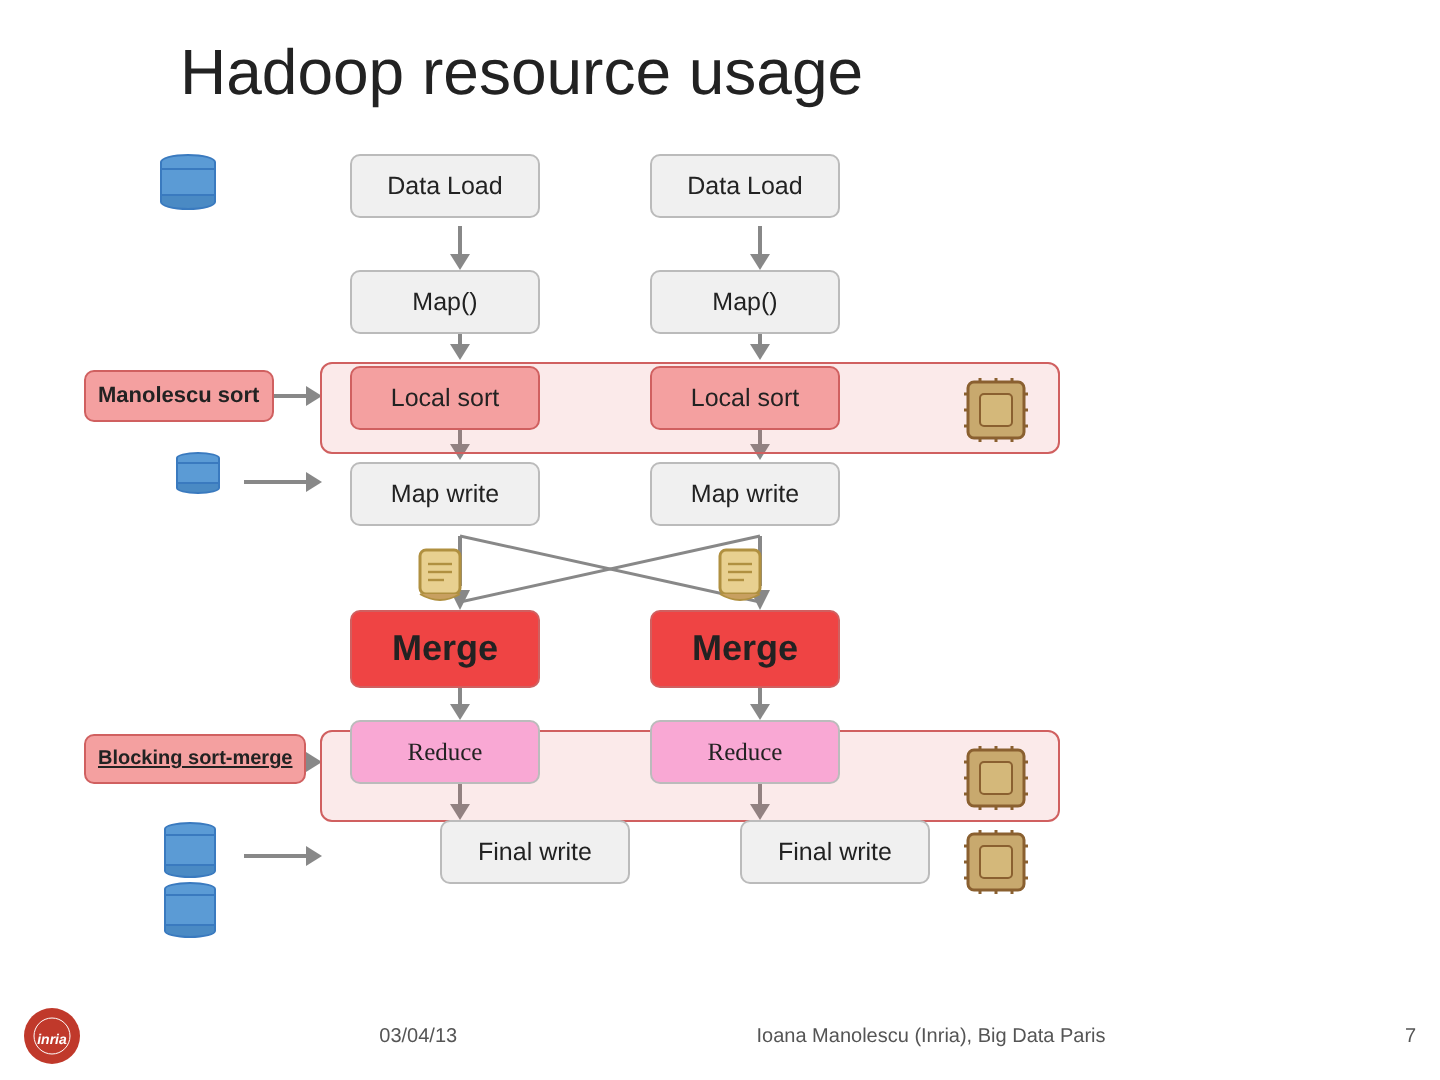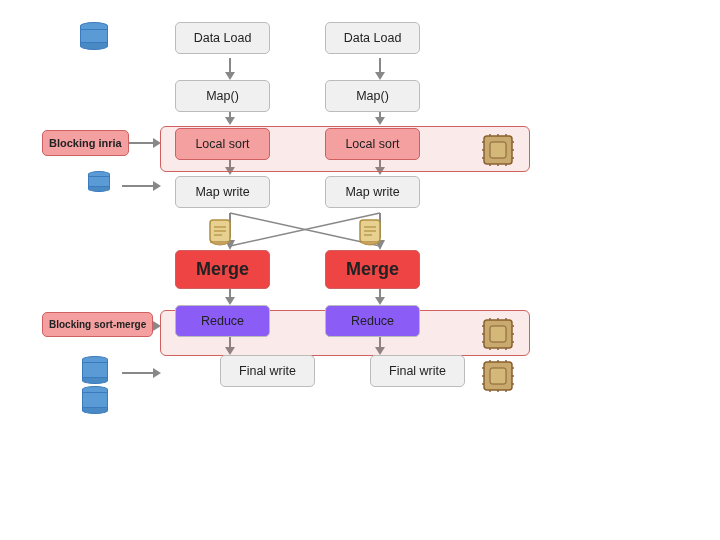--- a/index.html
+++ b/index.html
@@ -117,36 +117,37 @@
       font-weight: 500;
       padding: 7px 14px;
       min-width: 95px;
       color: #222;
       line-height: 1.3;
     }
 
     .rect-white { background: #f0f0f0; border: 1.5px solid #bbb; }
     .rect-pink  { background: #f4a0a0; border: 1.5px solid #d06060; }
     .rect-merge { background: #ef4444; border: 1.5px solid #d06060; font-weight: 700; font-size: 18px; }
-    .rect-reduce { background: #8b5cf6; border: 1.5px solid #bbb; font-size: 12.5px; }
+    .rect-reduce { background: #f9a8d4; border: 1.5px solid #bbb; font-size: 12.5px; font-family: Liberation Serif, serif; }
     .rect-final { background: #f0f0f0; border: 1.5px solid #bbb; margin-left: 45px; }
 
     .label-band {
       position: absolute;
       background: rgba(220, 80, 80, 0.12);
       border: 1.5px solid #d06060;
       border-radius: 6px;
       z-index: 1;
     }
   </style>
 </head>
 <body>
 
 <div class="slide">
 
+  <h1 class="title">Hadoop resource usage</h1>
 
   <div class="diagram-wrapper">
 
     <div class="label-band" style="left:120px; top:108px; width:370px; height:46px;"></div>
     <div class="label-band" style="left:120px; top:292px; width:370px; height:46px;"></div>
 
     <svg class="svg-overlay">
 
       <line x1="190" y1="40" x2="190" y2="58" stroke="#888" stroke-width="2"></line>
       <polygon points="190,62 185,54 195,54" fill="#888"></polygon>
@@ -210,25 +211,25 @@
 
     <div class="node" style="left:48px; top:153px;">
       <div class="icon-db icon-db-sm">
         <div style="background:#5b9bd5; border-radius:50% 50% 0 0; height:6px; width:22px; border:1.5px solid #3a7abf;"></div>
         <div style="background:#5b9bd5; width:22px; height:9px; border-left:1.5px solid #3a7abf; border-right:1.5px solid #3a7abf;"></div>
         <div style="background:#4a8ac4; border-radius:0 0 50% 50%; height:6px; width:22px; border:1.5px solid #3a7abf;"></div>
       </div>
     </div>
 
     <div class="node" style="left:2px; top:112px;">
-      <div class="rect-box rect-pink" style="min-width:75px; font-size:11px; padding:5px 6px; font-weight:600;">Blocking inria</div>
+      <div class="rect-box rect-pink" style="min-width:75px; font-size:11px; padding:5px 6px; font-weight:600;">Manolescu sort</div>
     </div>
 
     <div class="node" style="left:2px; top:294px;">
-      <div class="rect-box rect-pink" style="min-width:75px; font-size:10px; padding:5px 6px; font-weight:600; line-height:1.3;">Blocking sort-merge</div>
+      <div class="rect-box rect-pink" style="min-width:75px; font-size:10px; padding:5px 6px; font-weight:600; line-height:1.3;text-decoration:underline;">Blocking sort-merge</div>
     </div>
 
     <div class="node" style="left:42px; top:338px;">
       <div>
         <div style="background:#5b9bd5; border-radius:50% 50% 0 0; height:7px; width:26px; border:1.5px solid #3a7abf;"></div>
         <div style="background:#5b9bd5; width:26px; height:14px; border-left:1.5px solid #3a7abf; border-right:1.5px solid #3a7abf;"></div>
         <div style="background:#4a8ac4; border-radius:0 0 50% 50%; height:7px; width:26px; border:1.5px solid #3a7abf;"></div>
 
         <div style="background:#5b9bd5; border-radius:50% 50% 0 0; height:7px; width:26px; border:1.5px solid #3a7abf; margin-top:2px;"></div>
         <div style="background:#5b9bd5; width:26px; height:14px; border-left:1.5px solid #3a7abf; border-right:1.5px solid #3a7abf;"></div>
@@ -365,14 +366,27 @@
         <line x1="2" y1="18" x2="4" y2="18" stroke="#8a6030" stroke-width="1.5"></line>
         <line x1="2" y1="26" x2="4" y2="26" stroke="#8a6030" stroke-width="1.5"></line>
         <line x1="32" y1="10" x2="34" y2="10" stroke="#8a6030" stroke-width="1.5"></line>
         <line x1="32" y1="18" x2="34" y2="18" stroke="#8a6030" stroke-width="1.5"></line>
         <line x1="32" y1="26" x2="34" y2="26" stroke="#8a6030" stroke-width="1.5"></line>
       </svg>
     </div>
 
   </div>
 
+  <div class="footer">
+    <div class="footer-logo">
+      <div class="logo-circle">
+        <svg width="20" height="20" viewBox="0 0 20 20">
+          <circle cx="10" cy="10" r="9" fill="#c0392b" stroke="#fff" stroke-width="0.5"></circle>
+          <text x="10" y="14" text-anchor="middle" fill="#fff" font-size="7" font-style="italic" font-weight="bold">inria</text>
+        </svg>
+      </div>
+    </div>
+    <span>03/04/13</span>
+    <span>Ioana Manolescu (Inria), Big Data Paris</span>
+    <span>7</span>
+  </div>
 
 </div>
 
 </body></html>

